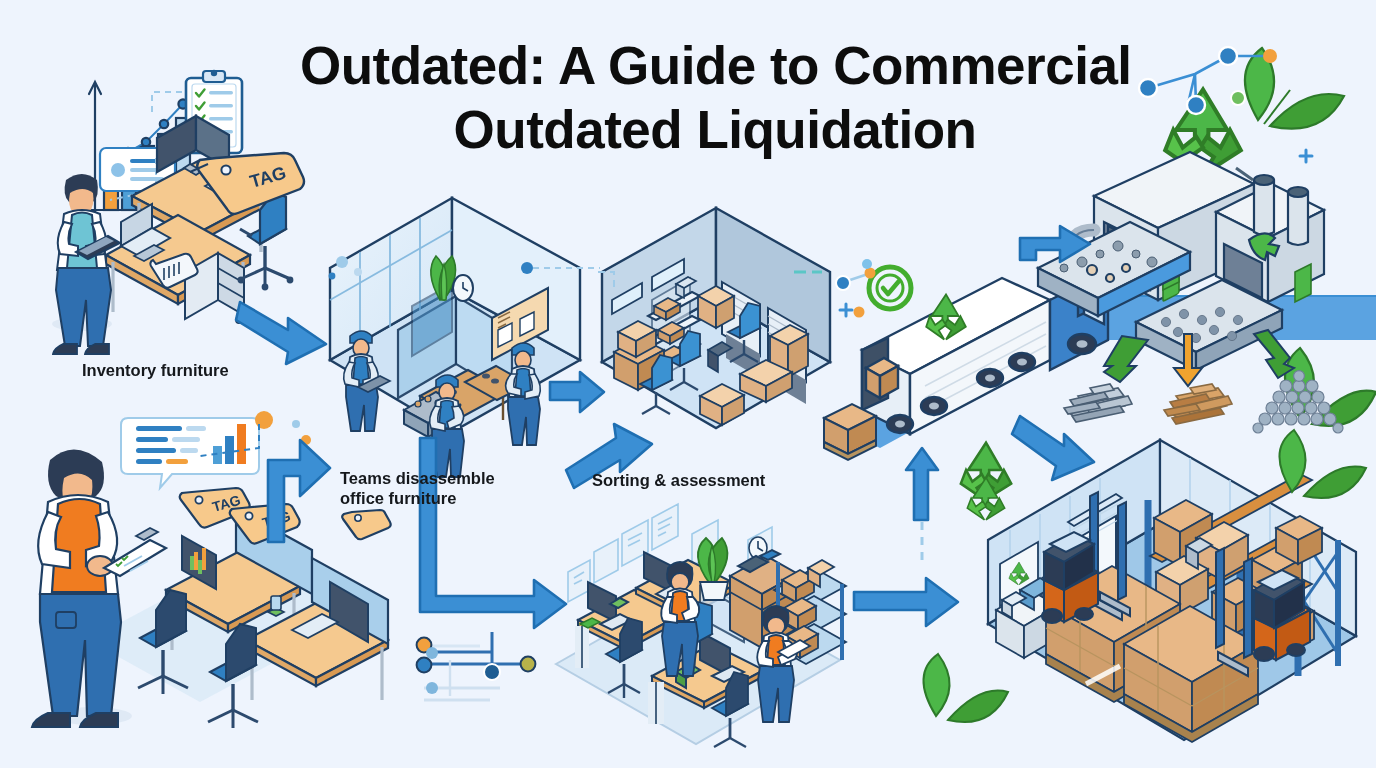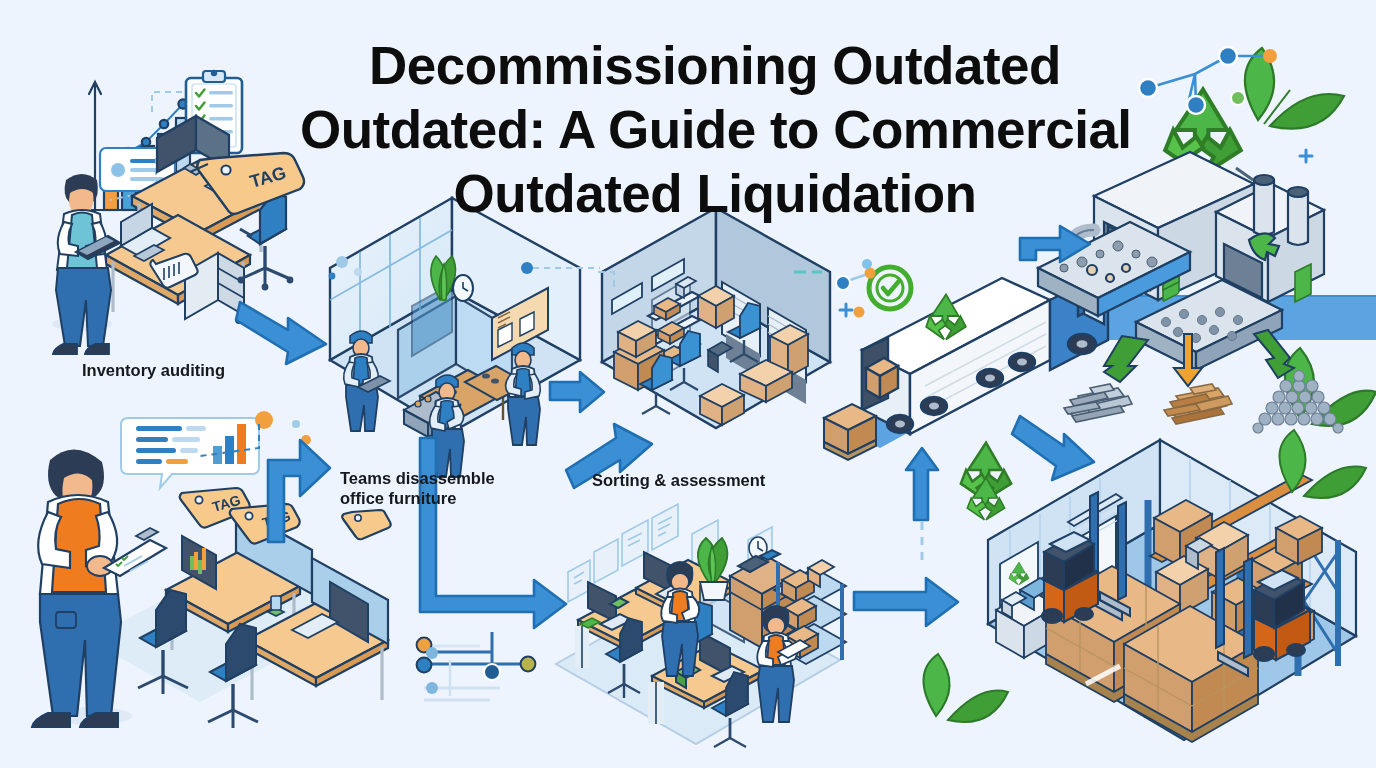--- a/index.html
+++ b/index.html
@@ -1093,26 +1093,25 @@
       <circle cx="424" cy="645" r="7.4" fill="#f2a03d" stroke="#1f3f63" stroke-width="2"></circle>
       <circle cx="424" cy="665" r="7.4" fill="#2f80c2" stroke="#1f3f63" stroke-width="2"></circle>
       <circle cx="528" cy="664" r="7.4" fill="#b8b34a" stroke="#1f3f63" stroke-width="2"></circle>
       <circle cx="432" cy="653" r="6" fill="#7fb6dd"></circle>
       <circle cx="432" cy="688" r="6" fill="#7fb6dd"></circle>
     </g>
 
   </svg>
 
   <div class="abs" id="title-block">
-    <div class="tline">Decommissioning Outdated</div>
     <div class="tline">Outdated: A Guide to Commercial</div>
     <div class="tline">Outdated Liquidation</div>
   </div>
 
-  <div class="abs caption" id="cap-inventory">Inventory auditing</div>
+  <div class="abs caption" id="cap-inventory">Inventory furniture</div>
 
   <div class="abs caption" id="cap-disassemble">
     <div>Teams disassemble</div>
     <div>office furniture</div>
   </div>
 
   <div class="abs caption" id="cap-sorting">Sorting &amp; assessment</div>
 
 </div>
 

